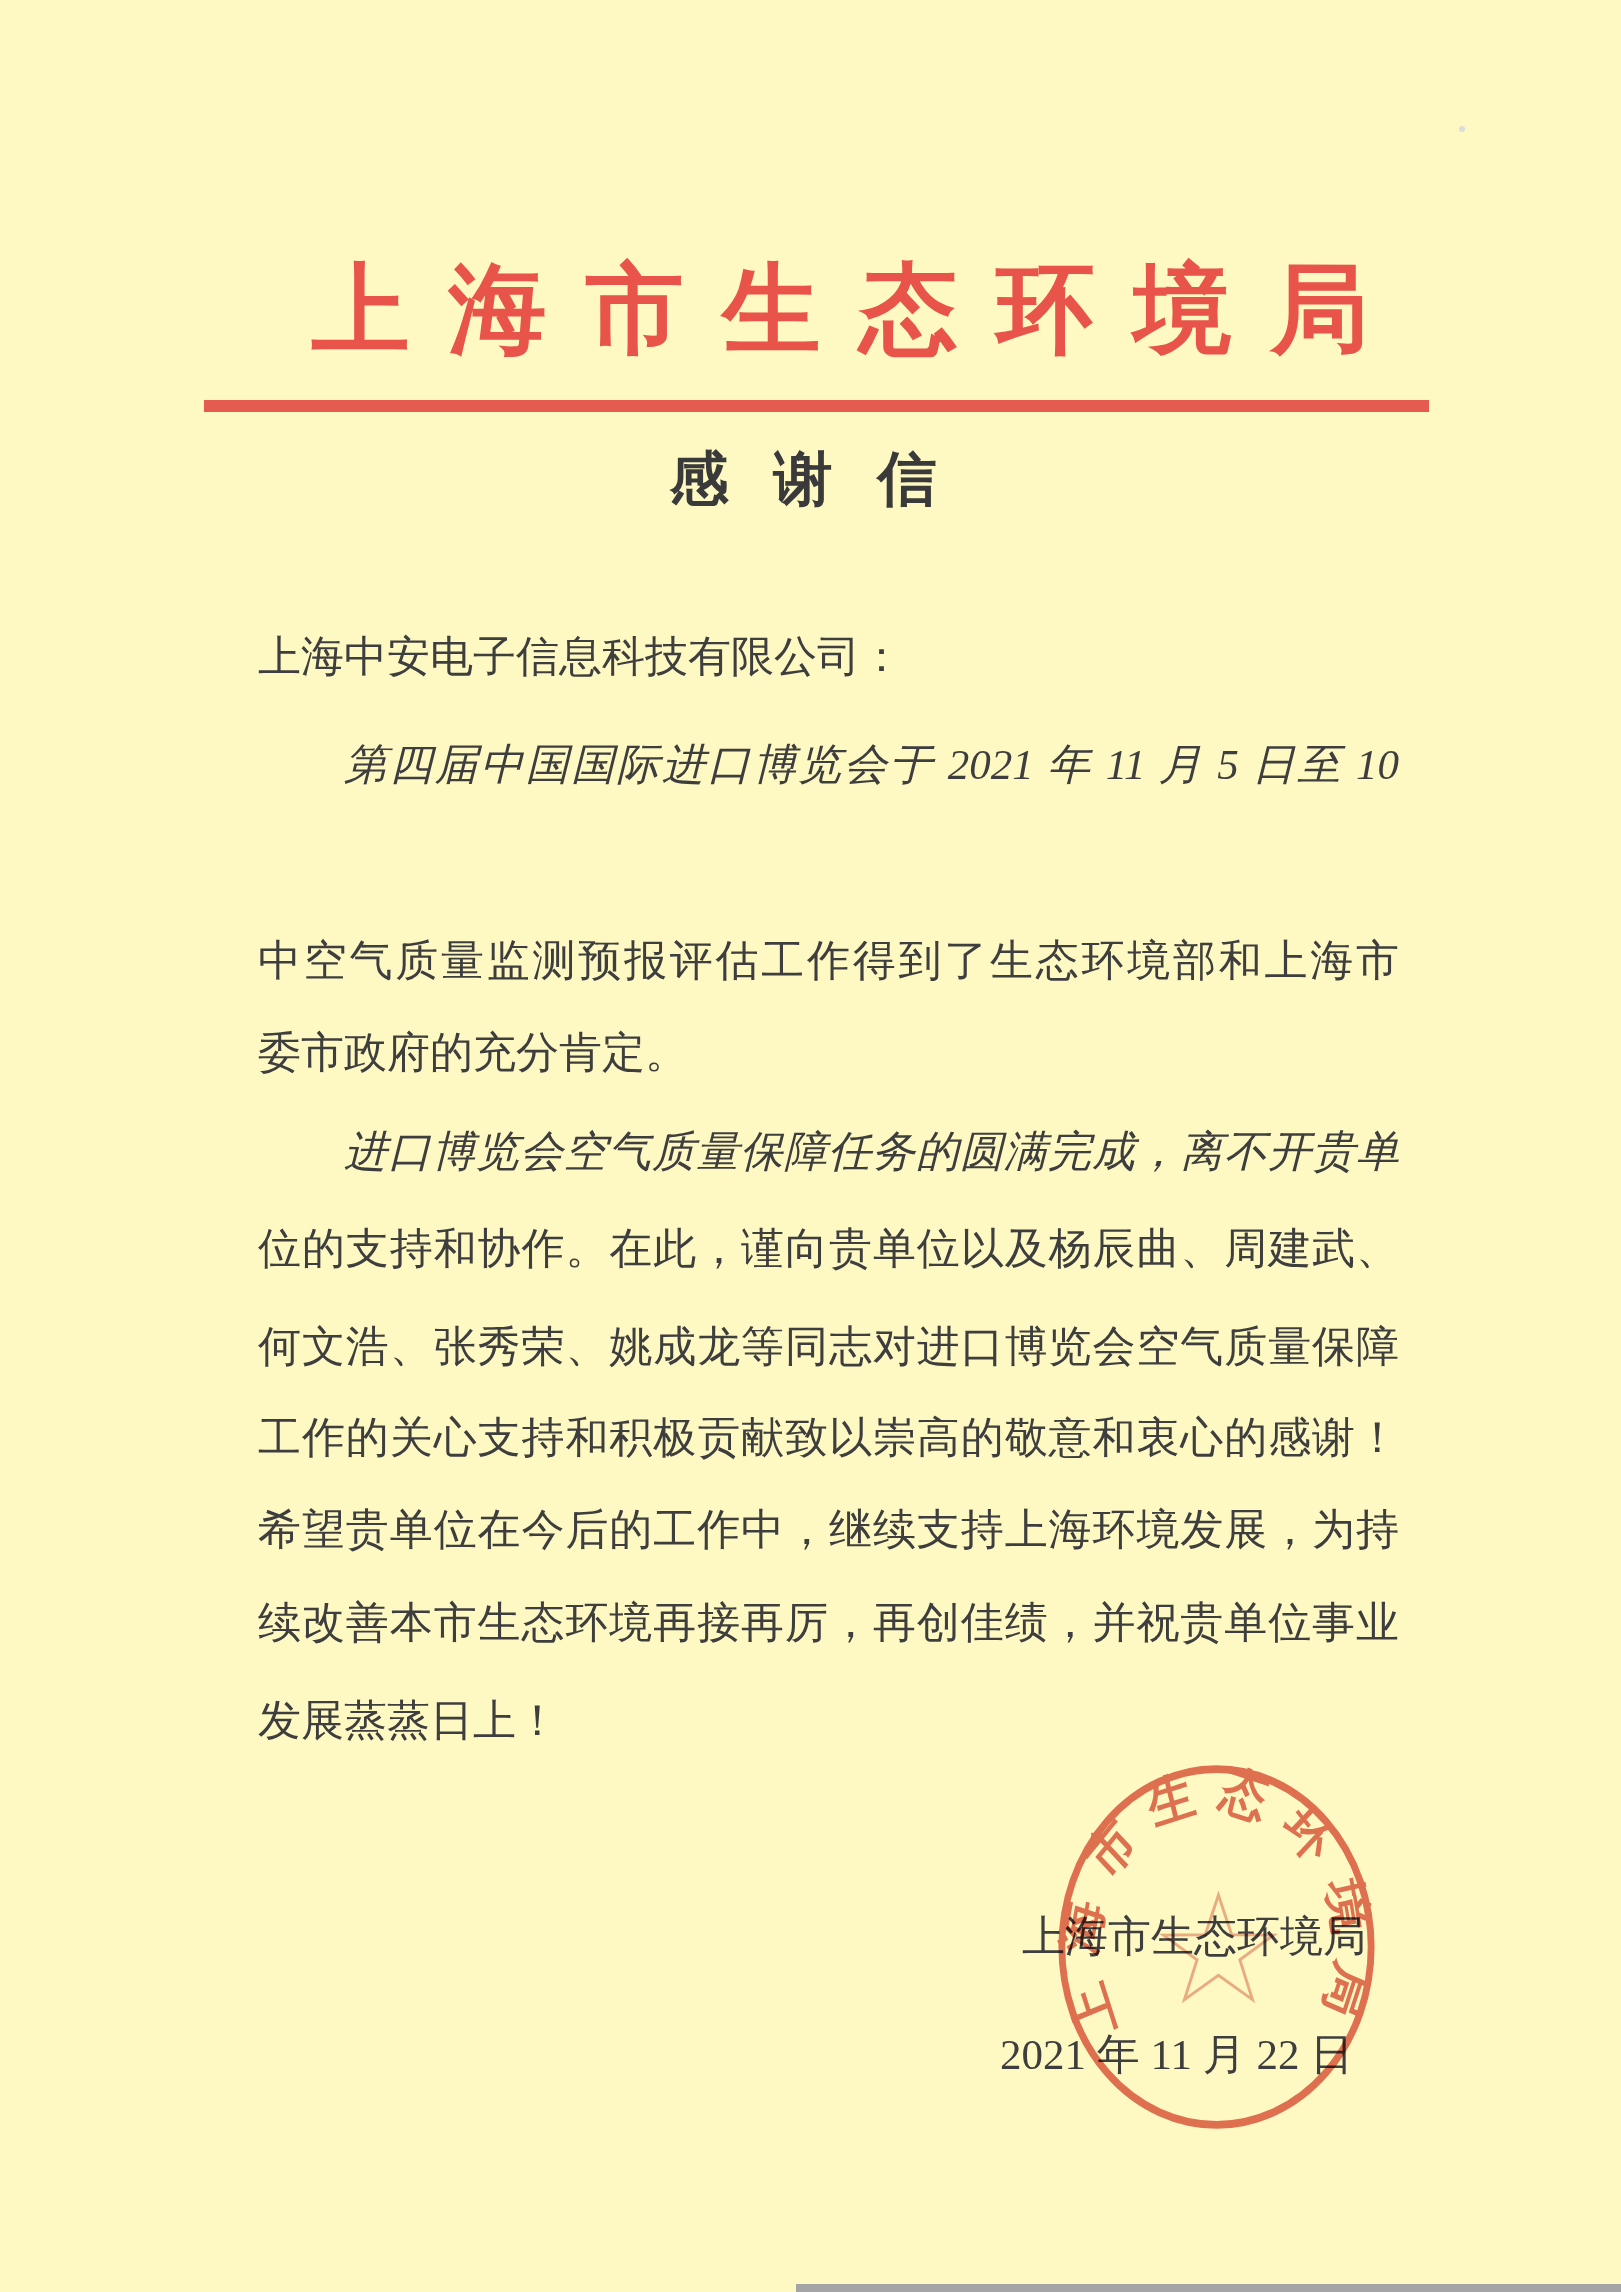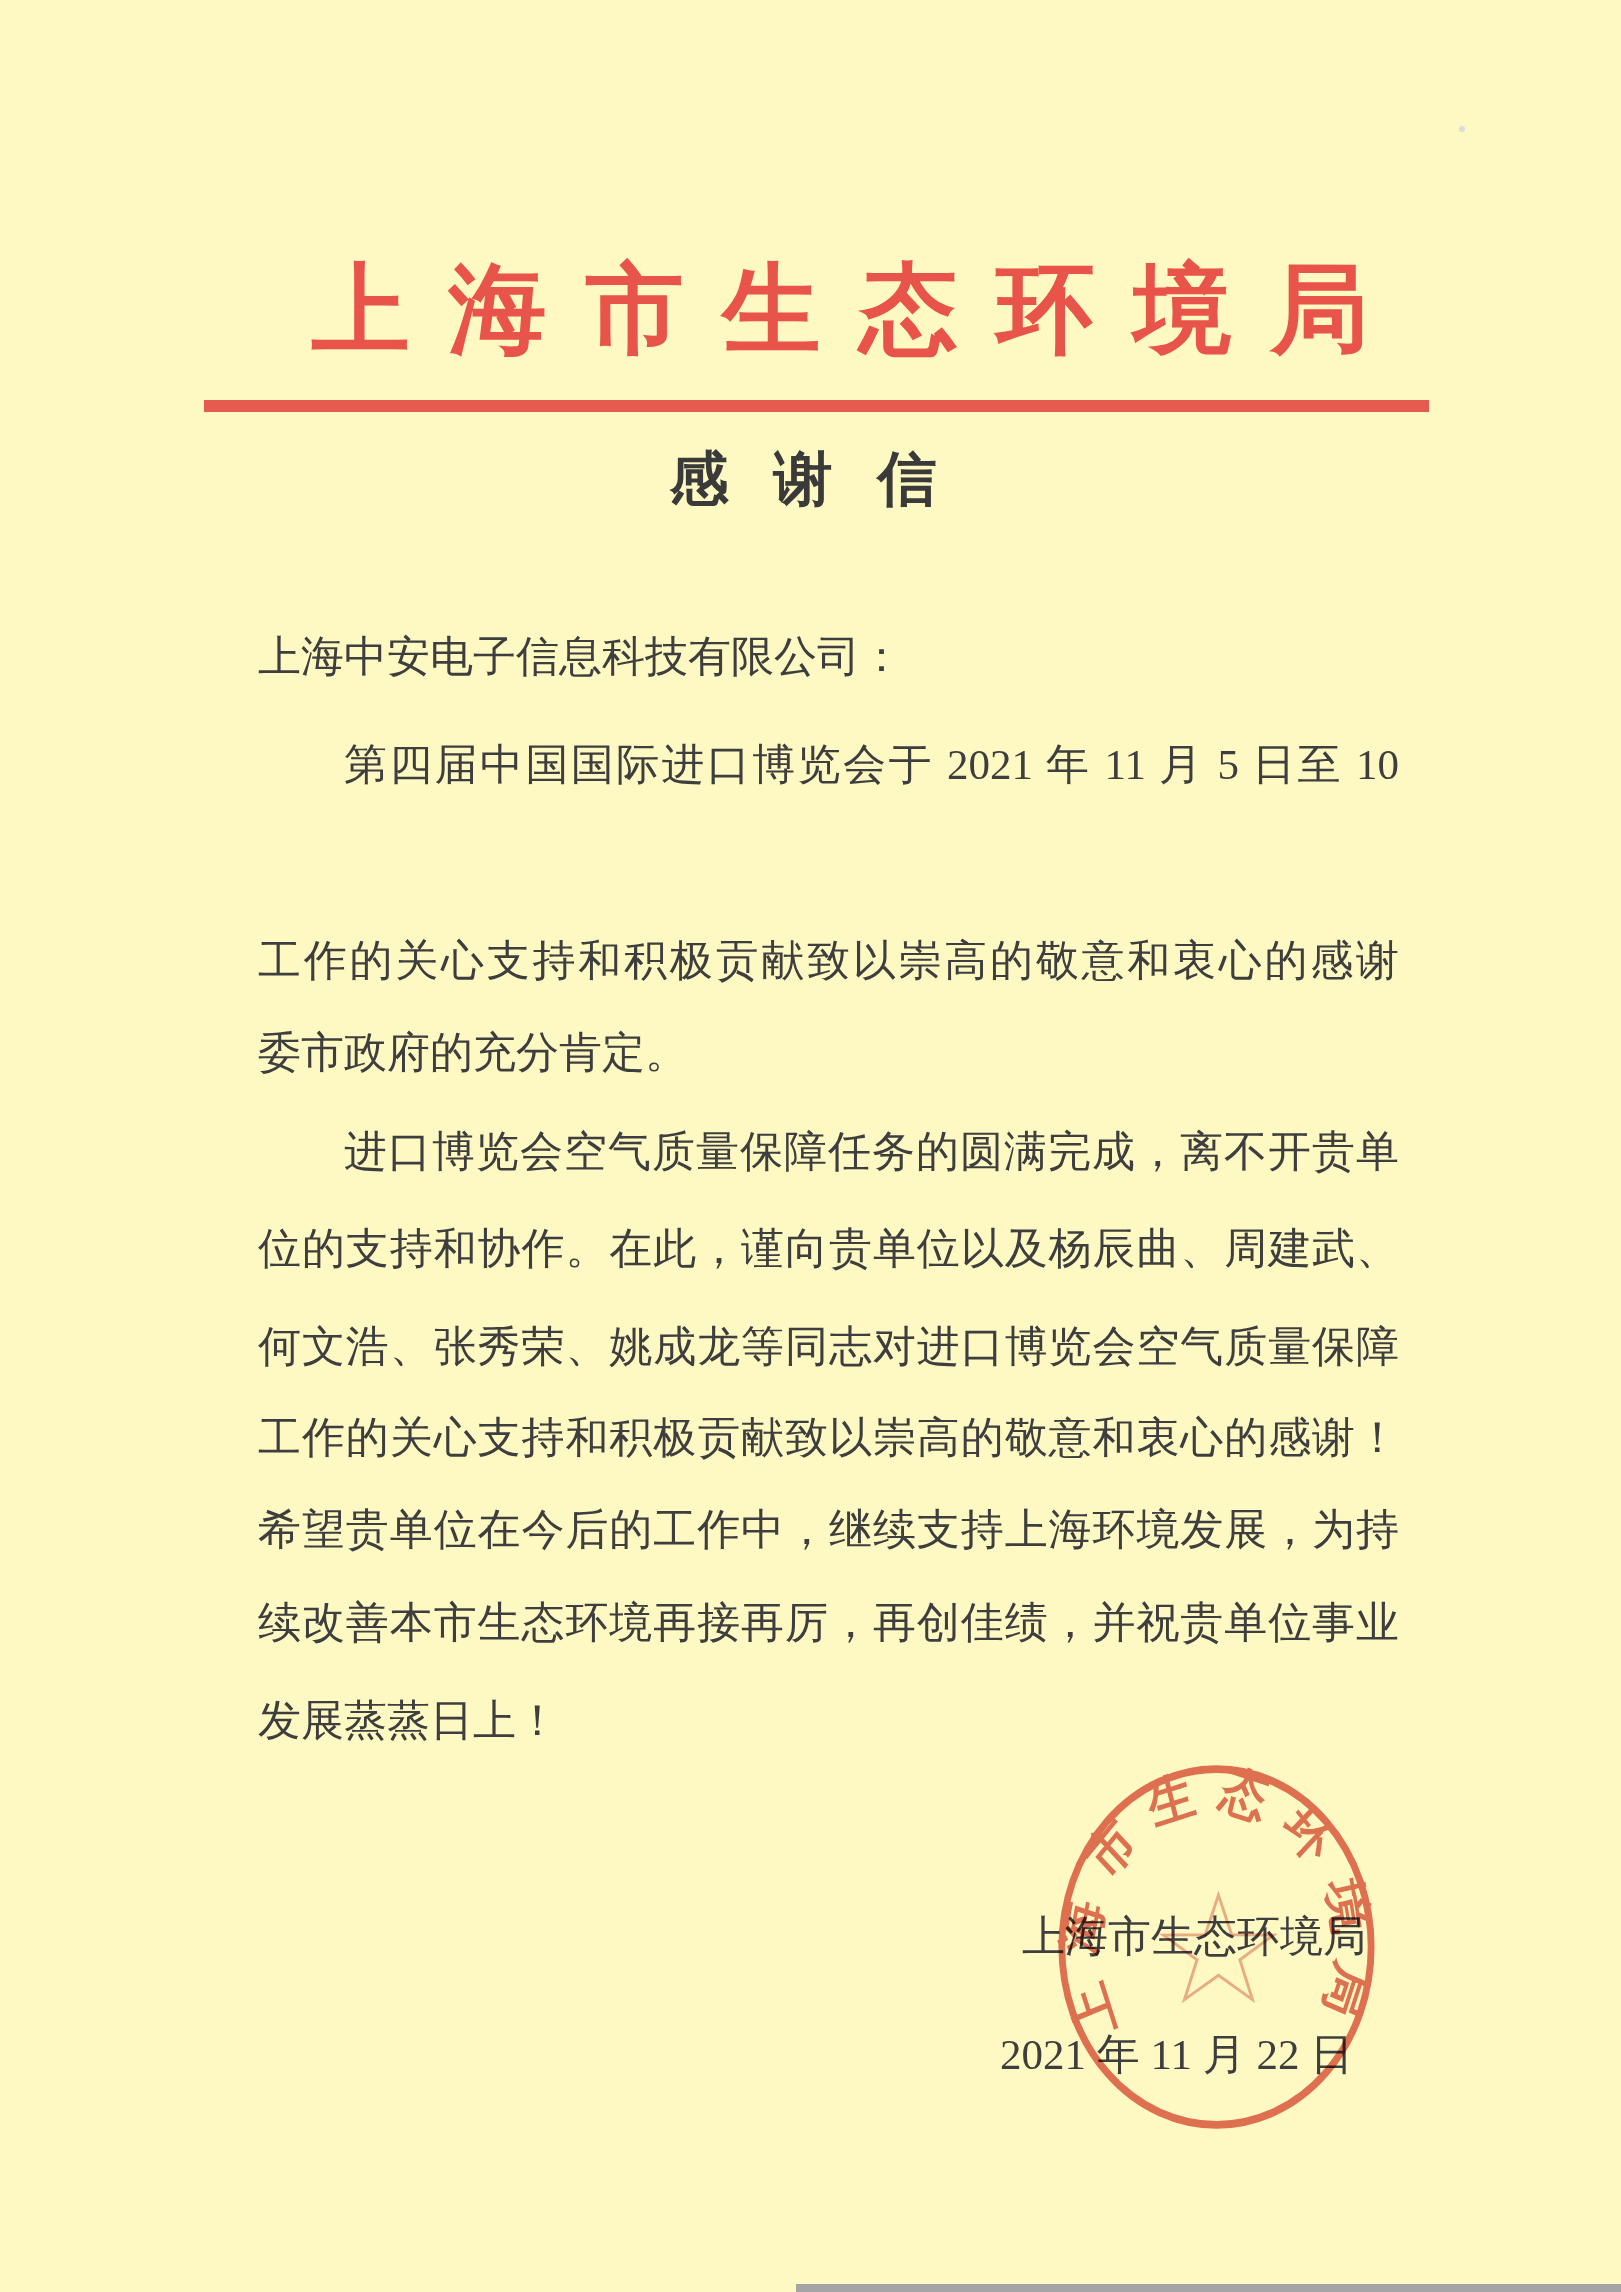--- a/index.html
+++ b/index.html
@@ -33,21 +33,21 @@
   }
   .bline{
     position:absolute;left:258px;width:1141px;
     font-size:43px;line-height:51px;
     color:#3e3e3e;
     text-align:justify;text-align-last:justify;
     text-justify:inter-character;
     white-space:nowrap;
   }
   .bline.leftal{text-align:left;text-align-last:left;}
-  .bline.indent{padding-left:86px;width:1055px;}
+  .bline.indent{padding-left:86px;width:1055px;font-style:italic;}
   .salutation{top:631px;}
   .sig{
     position:absolute;left:1022px;top:1911px;
     font-size:43px;line-height:51px;color:#3e3e3e;white-space:nowrap;
   }
   .date{
     position:absolute;left:1000px;top:2029px;
     font-size:43px;line-height:51px;color:#3e3e3e;white-space:nowrap;
   }
   .stamp{
@@ -76,21 +76,21 @@
 
   <div class="letterhead">上海市生态环境局</div>
 
   <div class="red-rule"></div>
 
   <div class="doc-title">感谢信</div>
 
   <div class="bline leftal salutation">上海中安电子信息科技有限公司：</div>
 
   <div class="bline indent" style="top:739px">第四届中国国际进口博览会于 2021 年 11 月 5 日至 10</div>
-  <div class="bline" style="top:935px">工作的关心支持和积极贡献致以崇高的敬意和衷心的感谢</div>
+  <div class="bline" style="top:935px">中空气质量监测预报评估工作得到了生态环境部和上海市</div>
   <div class="bline leftal" style="top:1027px">委市政府的充分肯定。</div>
   <div class="bline indent" style="top:1126px">进口博览会空气质量保障任务的圆满完成，离不开贵单</div>
   <div class="bline" style="top:1321px">何文浩、张秀荣、姚成龙等同志对进口博览会空气质量保障</div>
   <div class="bline" style="top:1223px">位的支持和协作。在此，谨向贵单位以及杨辰曲、周建武、</div>
   <div class="bline" style="top:1412px">工作的关心支持和积极贡献致以崇高的敬意和衷心的感谢！</div>
   <div class="bline" style="top:1597px">续改善本市生态环境再接再厉，再创佳绩，并祝贵单位事业</div>
   <div class="bline" style="top:1504px">希望贵单位在今后的工作中，继续支持上海环境发展，为持</div>
   <div class="bline leftal" style="top:1695px">发展蒸蒸日上！</div>
 
   <div class="sig">上海市生态环境局</div>

